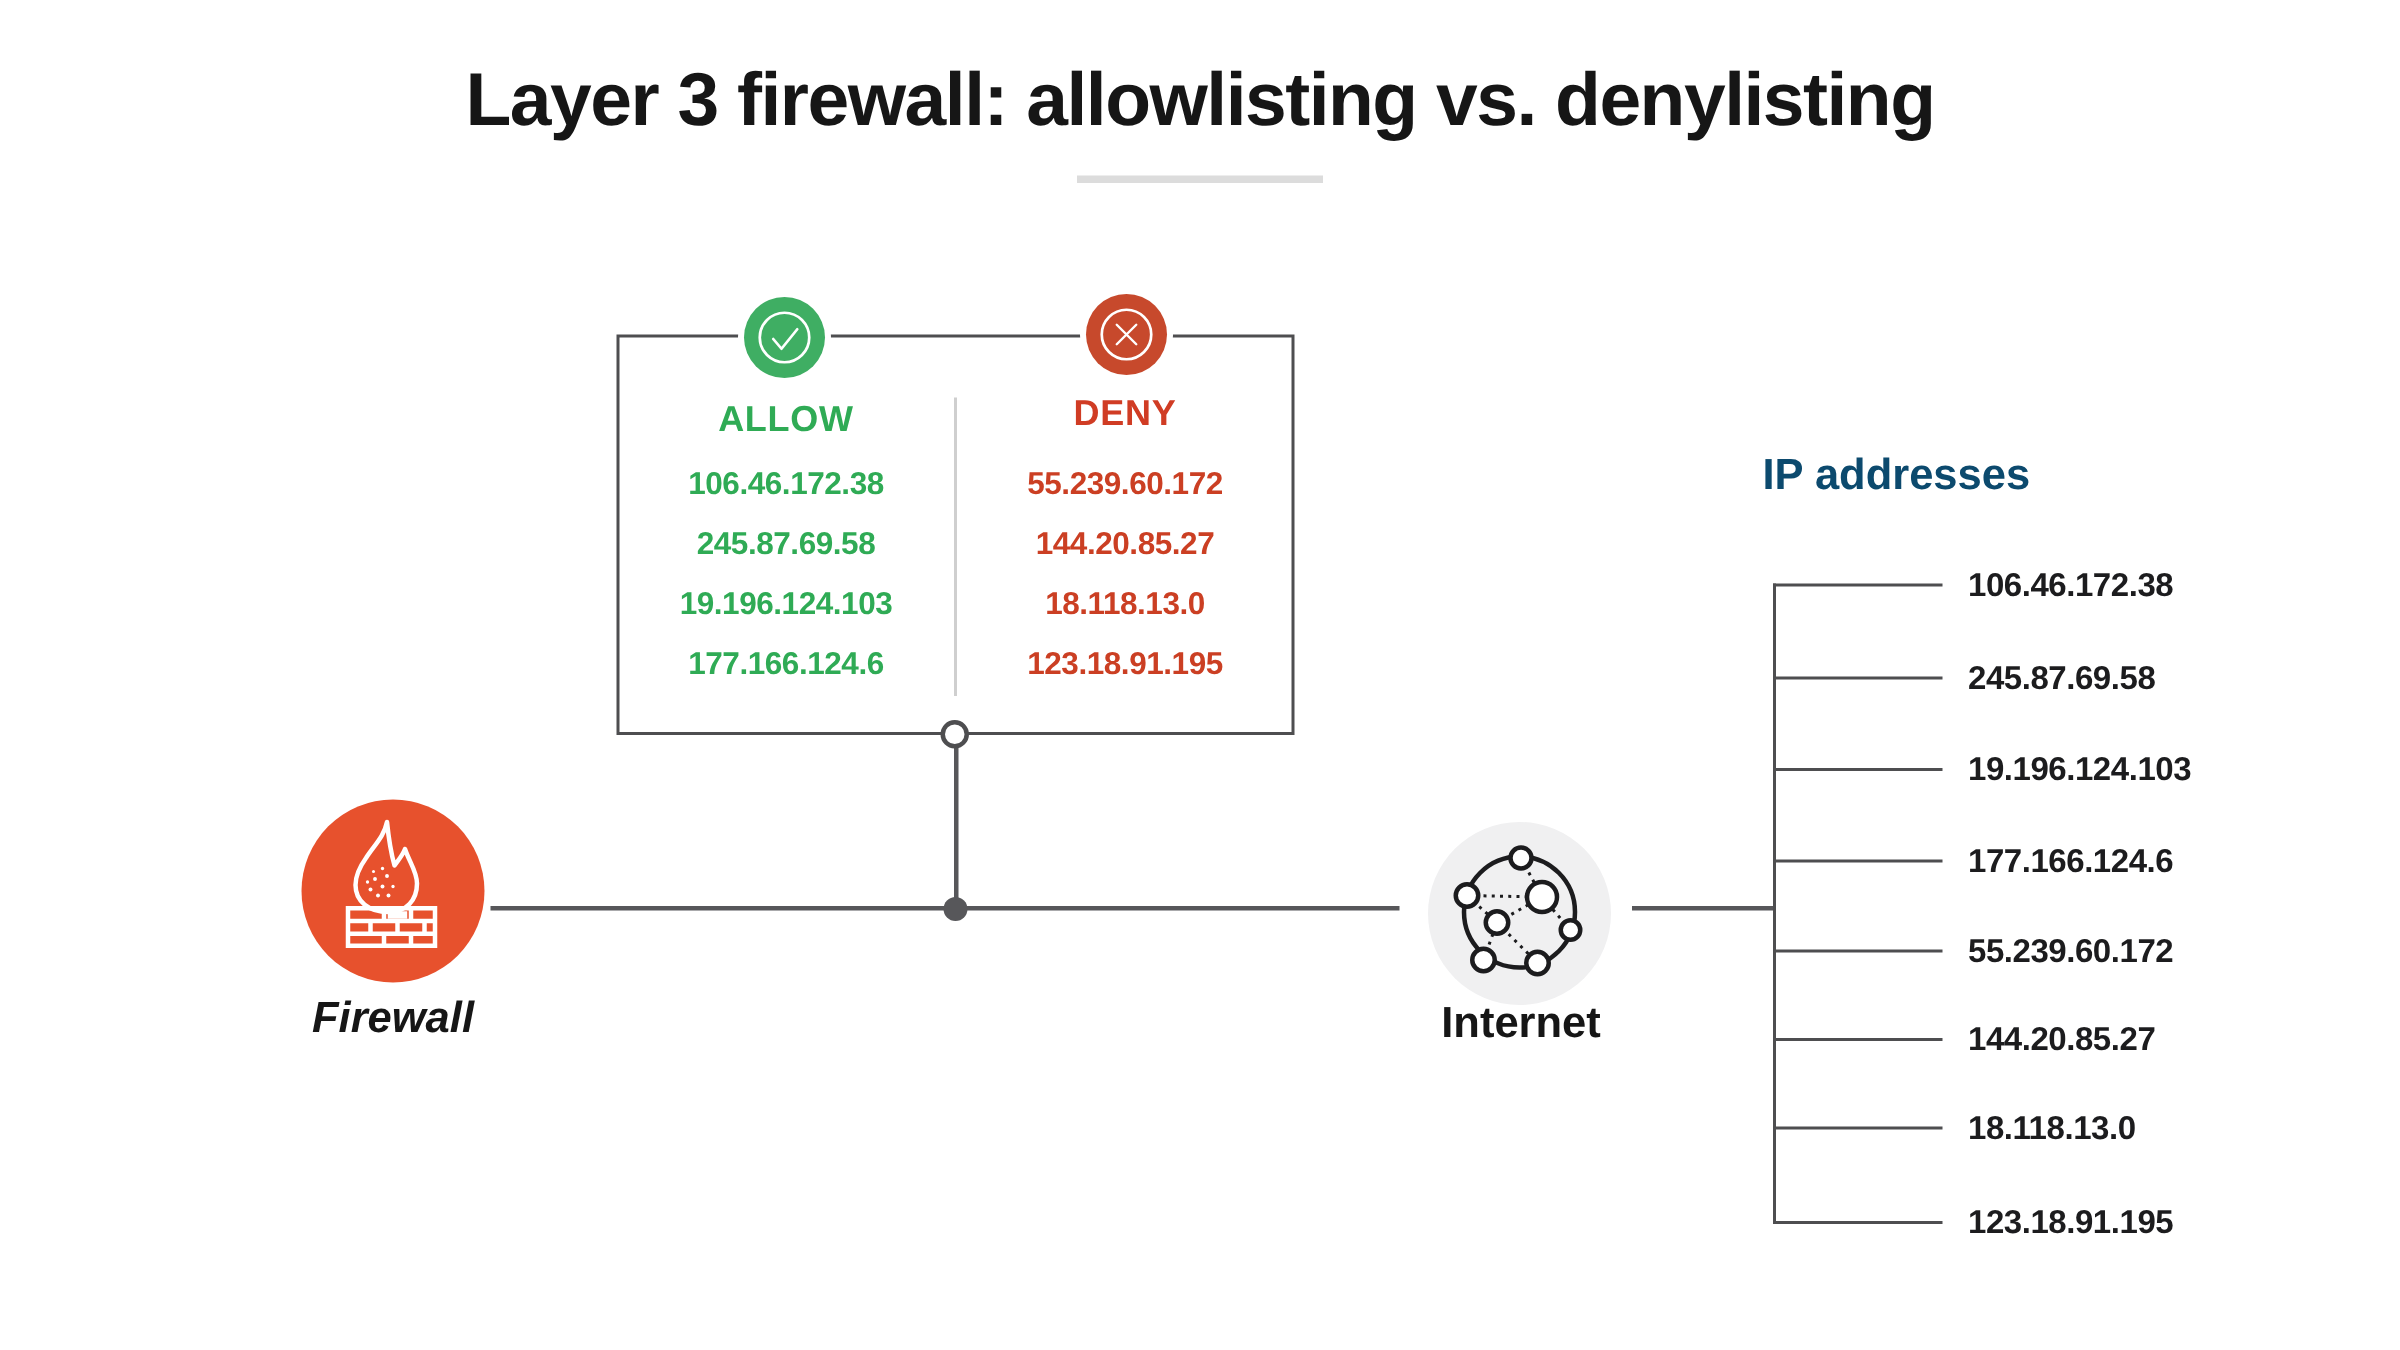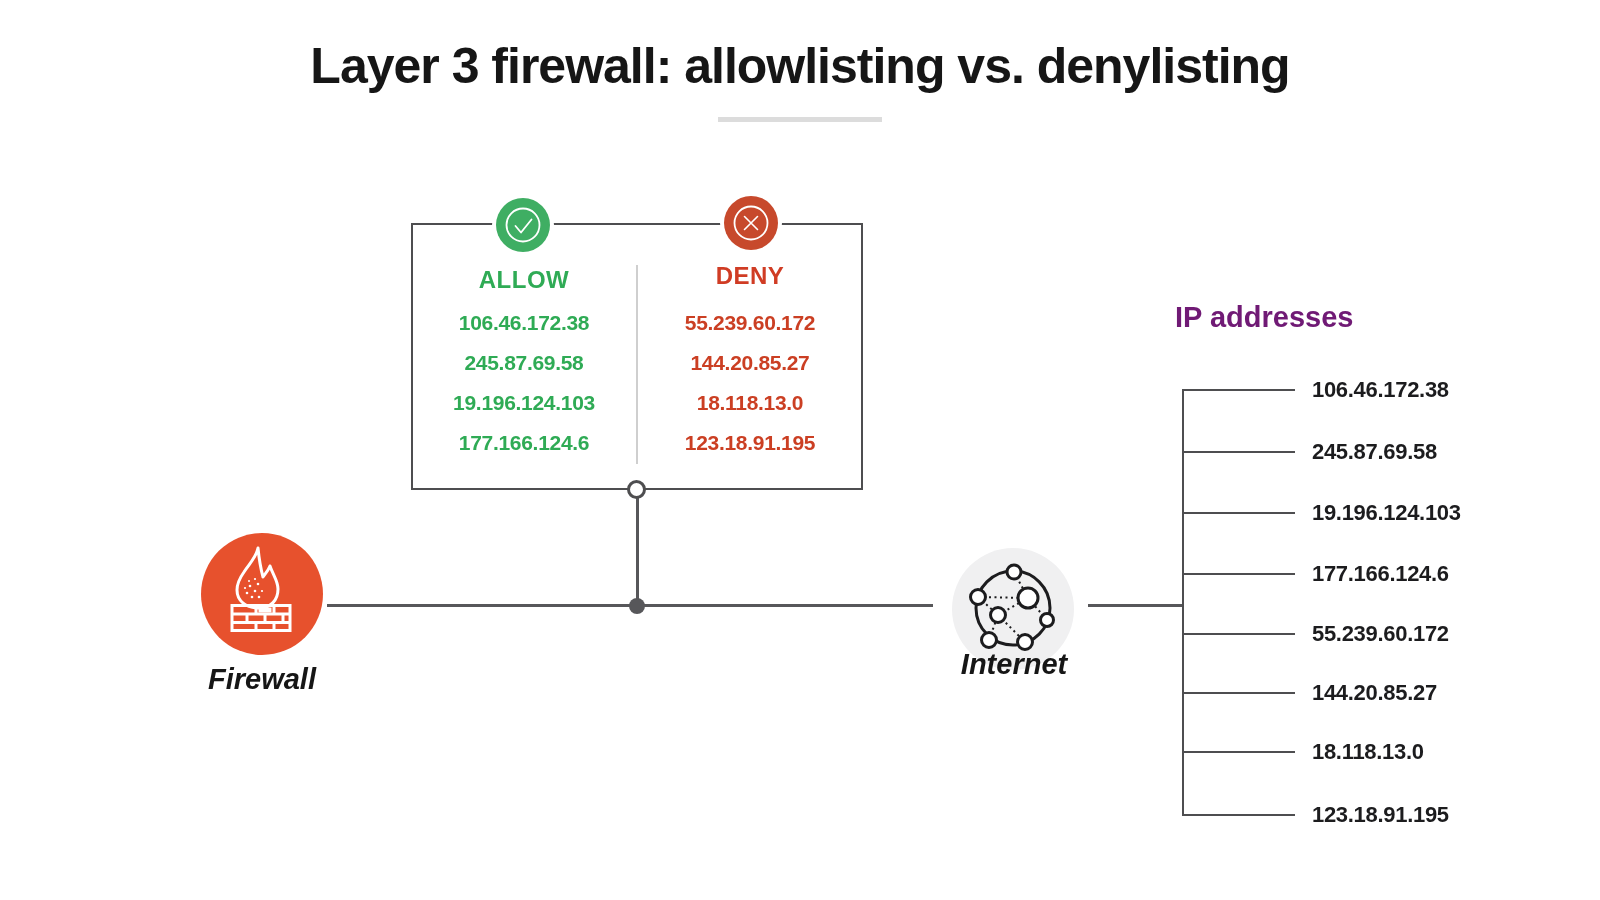--- a/index.html
+++ b/index.html
@@ -50,24 +50,24 @@
   }
   .node-dot { left:628.5px; top:597.5px; width:16px; height:16px; border-radius:50%; background:#57575a; z-index:2; }
 
   
   .circle-node { border-radius:50%; }
   .firewall-circle { left:201px; top:533px; width:122px; height:122px; background:#e7512d; }
   .internet-circle { left:952px; top:548px; width:122px; height:122px; background:#f0f0f1; }
   .circle-node svg { display:block; width:122px; height:122px; }
   .node-label { font-size:29px; font-weight:bold; text-align:center; color:#161616; }
   .firewall-label { left:162px; top:663px; width:200px;font-style:italic; }
-  .internet-label { left:914px; top:648px; width:200px;font-style:italic; }
+  .internet-label { left:914px; top:666px; width:200px; }
 
   
-  .iplist-title { left:1175px; top:301px; font-size:29px; font-weight:bold; color:#701a75; }
+  .iplist-title { left:1175px; top:301px; font-size:29px; font-weight:bold; color:#0c4a6e; }
   .tree-vline { left:1182px; top:389px; width:2px; height:427px; background:#4e4e50; }
   .branch { height:2px; width:113px; left:1182px; background:#4e4e50; }
   .tree-ip { left:1312px; width:260px; height:28px; line-height:28px; font-size:22px; letter-spacing:-0.3px; color:#1c1c1e; }
 </style>
 </head>
 <body>
 
 <div class="stage">
 
   <div class="abs title">Layer 3 firewall: allowlisting vs. denylisting</div>

